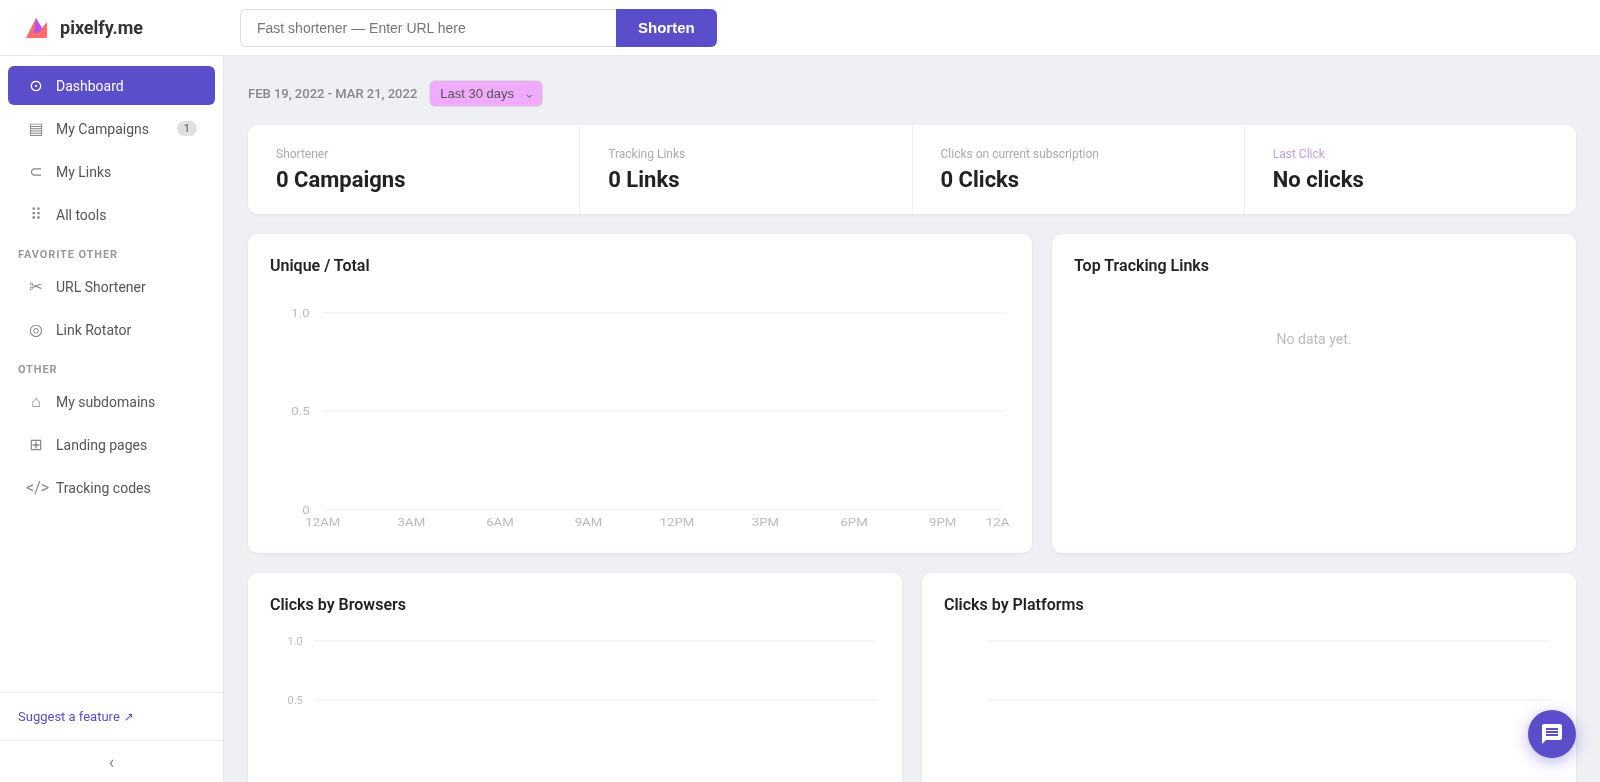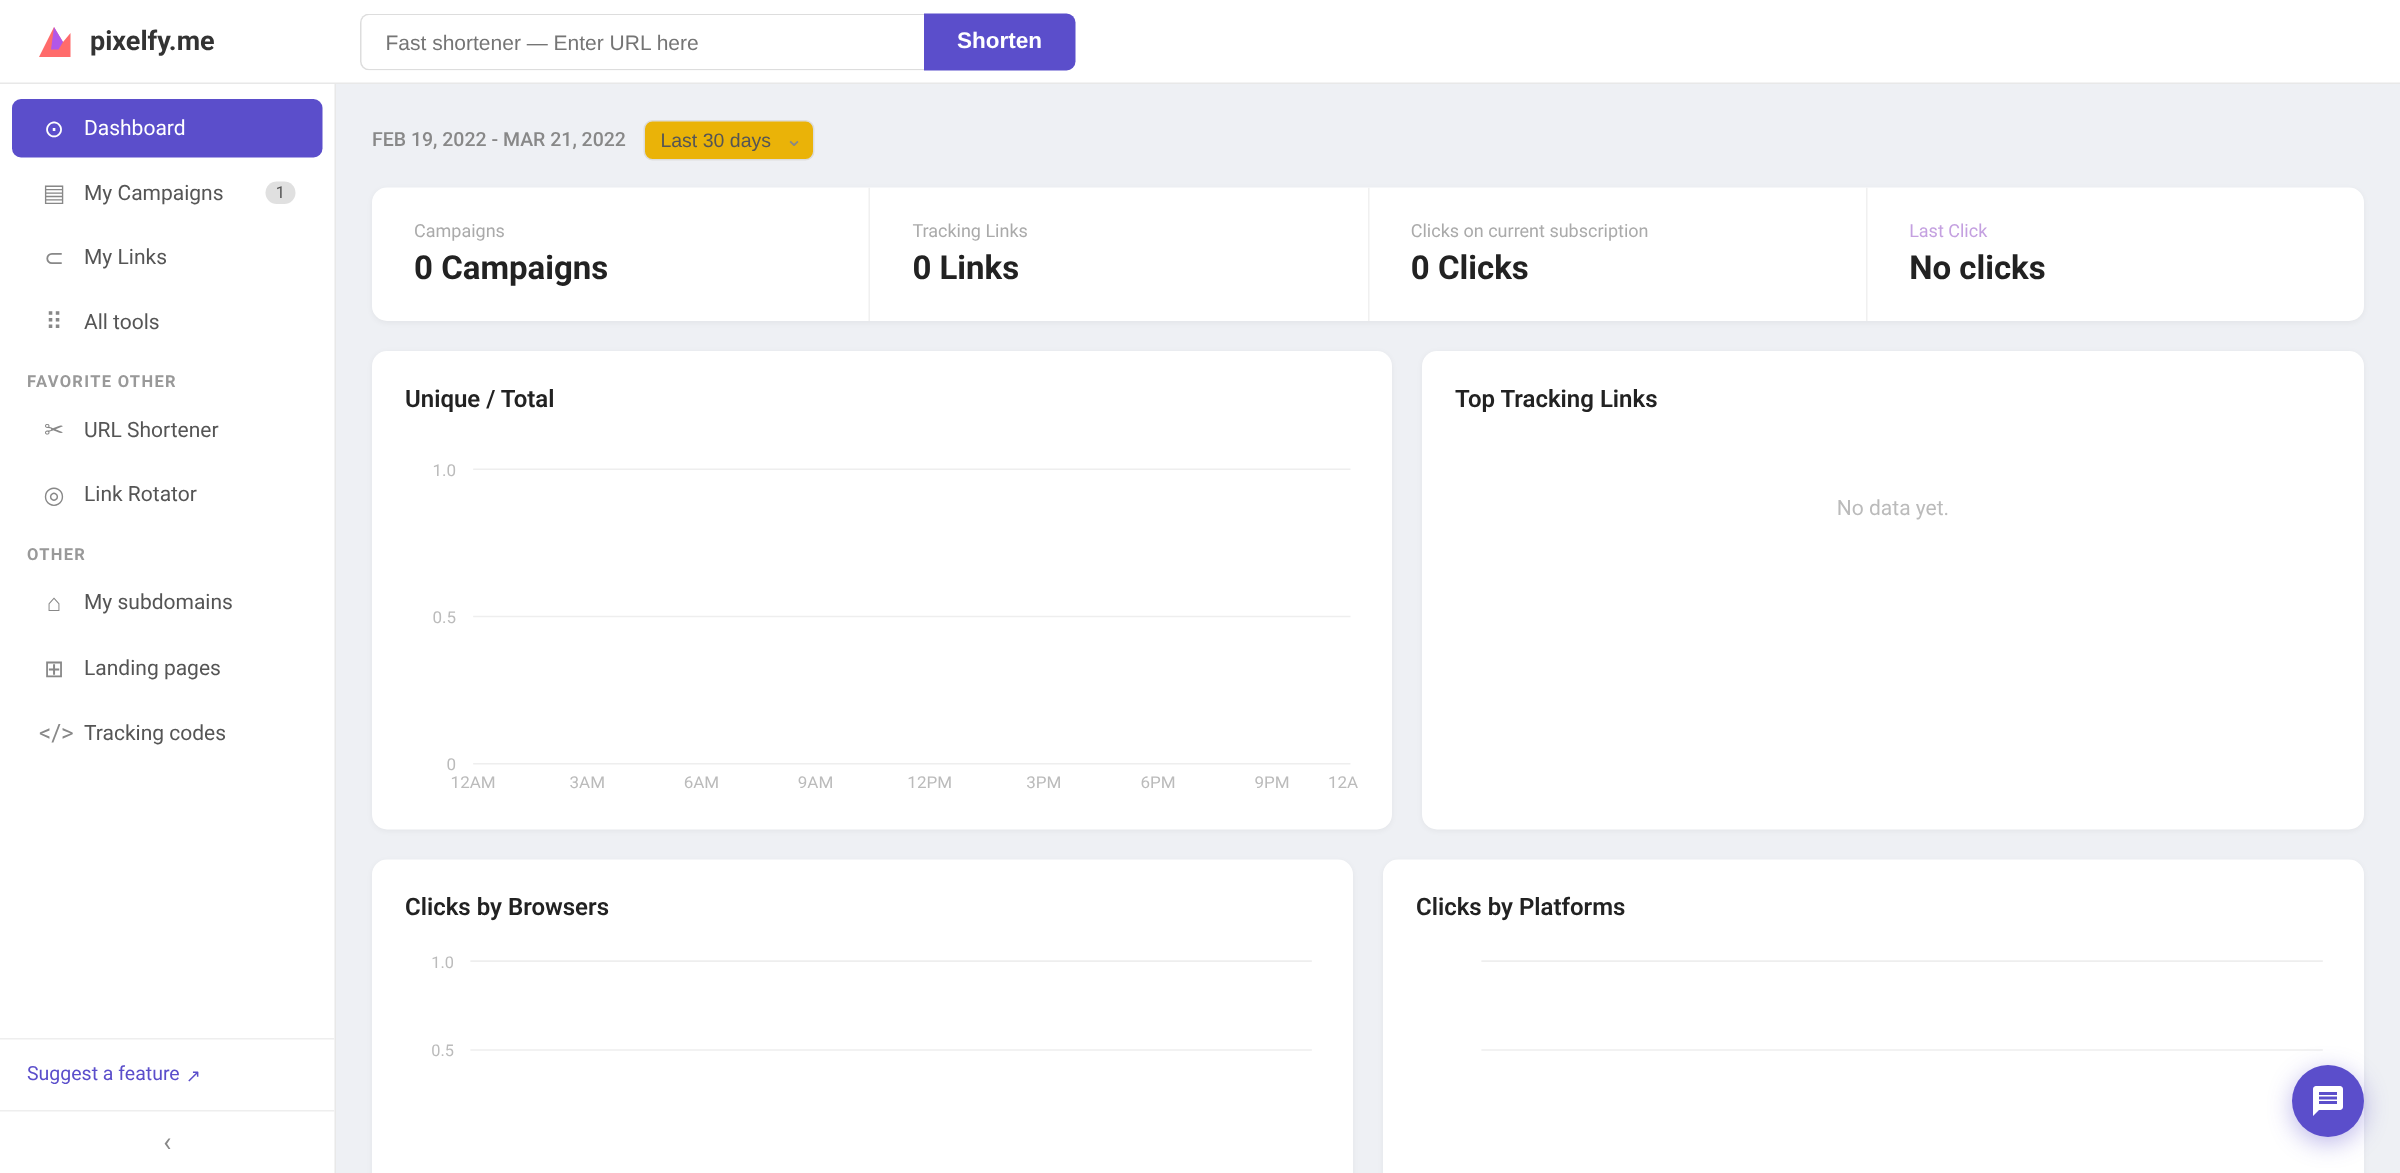--- a/index.html
+++ b/index.html
@@ -160,21 +160,21 @@
     .date-range-text {
       font-size: 13px;
       color: #888;
       font-weight: 500;
     }
     .date-select {
       border: 1px solid #ddd;
       border-radius: 6px;
       padding: 5px 28px 5px 10px;
       font-size: 13px;
-      background: #eab308;
+      background: #f0abfc;
       cursor: pointer;
       appearance: none;
       -webkit-appearance: none;
       color: #555;
     }
     .date-select-wrap {
       position: relative;
       display: inline-block;
     }
     .date-select-wrap::after {
@@ -223,21 +223,21 @@
       gap: 20px;
       margin-bottom: 20px;
     }
     .chart-card {
       background: #fff;
       border-radius: 10px;
       padding: 22px;
       box-shadow: 0 1px 4px rgba(0,0,0,0.05);
     }
     .chart-card.main-chart { flex: 1; }
-    .chart-card.side-chart { width: 628px; }
+    .chart-card.side-chart { width: 524px; }
     .chart-title {
       font-size: 16px;
       font-weight: 600;
       color: #222;
       margin-bottom: 16px;
     }
     .no-data {
       color: #bbb;
       font-size: 14px;
       text-align: center;
@@ -384,21 +384,21 @@
           <option>Last 7 days</option>
           <option selected="">Last 30 days</option>
           <option>Last 90 days</option>
           <option>Custom</option>
         </select>
       </div>
     </div>
 
     <div class="stats-row">
       <div class="stat-card">
-        <div class="stat-label">Campaigns</div>
+        <div class="stat-label">Shortener</div>
         <div class="stat-value">0 Campaigns</div>
       </div>
       <div class="stat-card">
         <div class="stat-label">Tracking Links</div>
         <div class="stat-value">0 Links</div>
       </div>
       <div class="stat-card">
         <div class="stat-label">Clicks on current subscription</div>
         <div class="stat-value">0 Clicks</div>
       </div>

